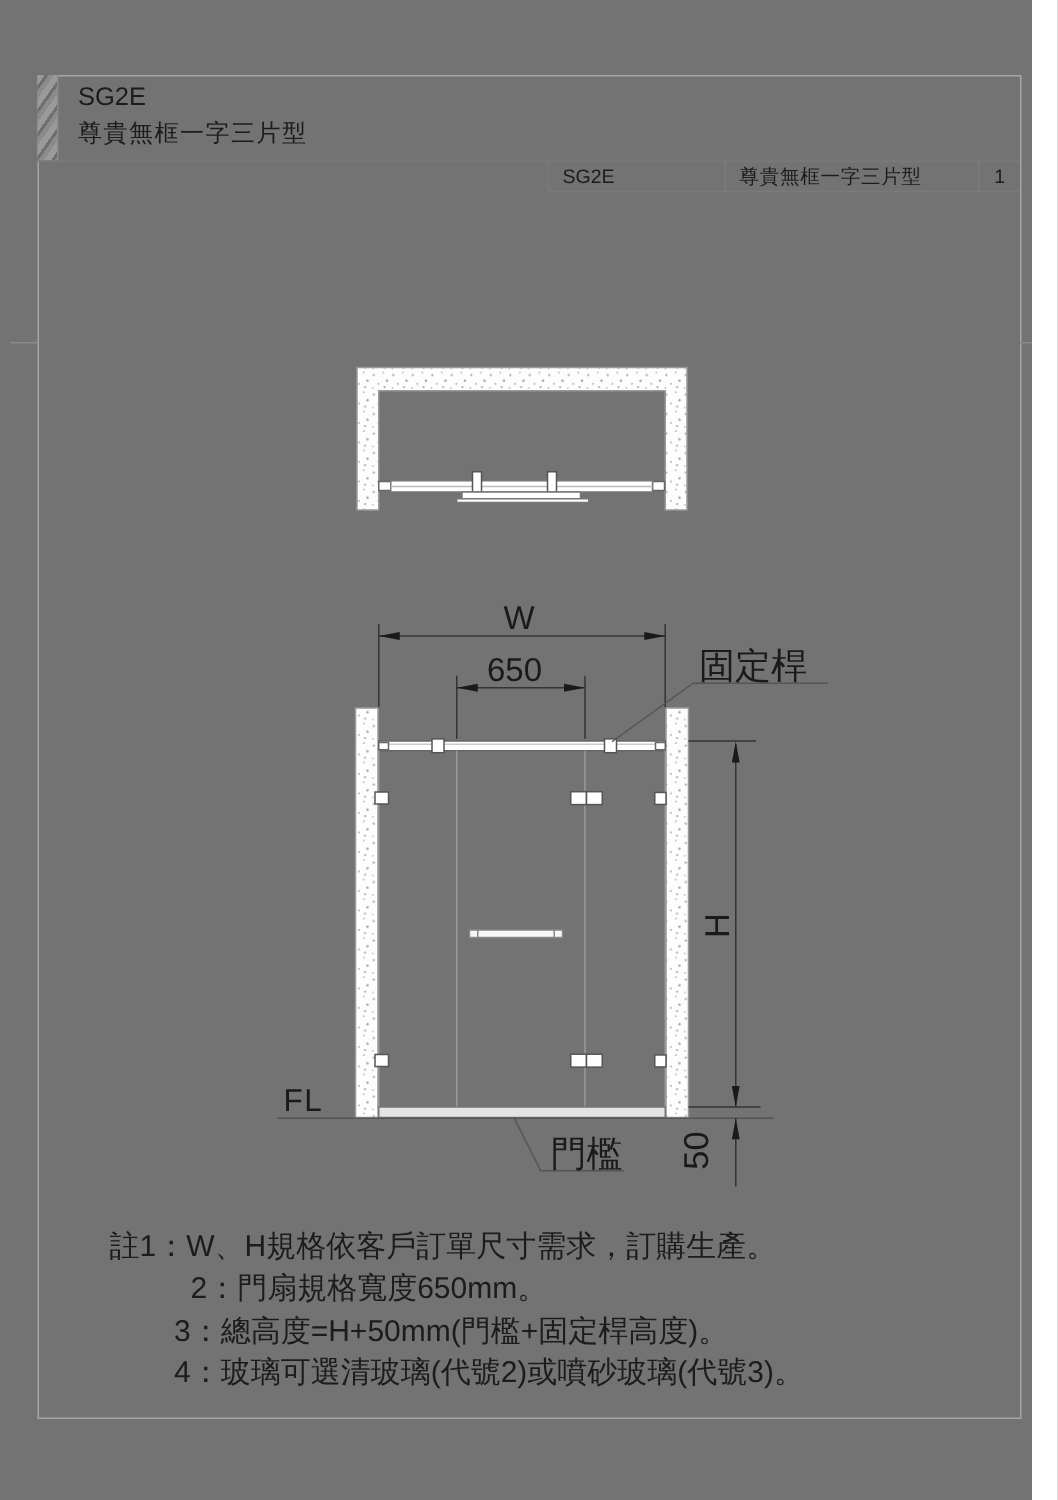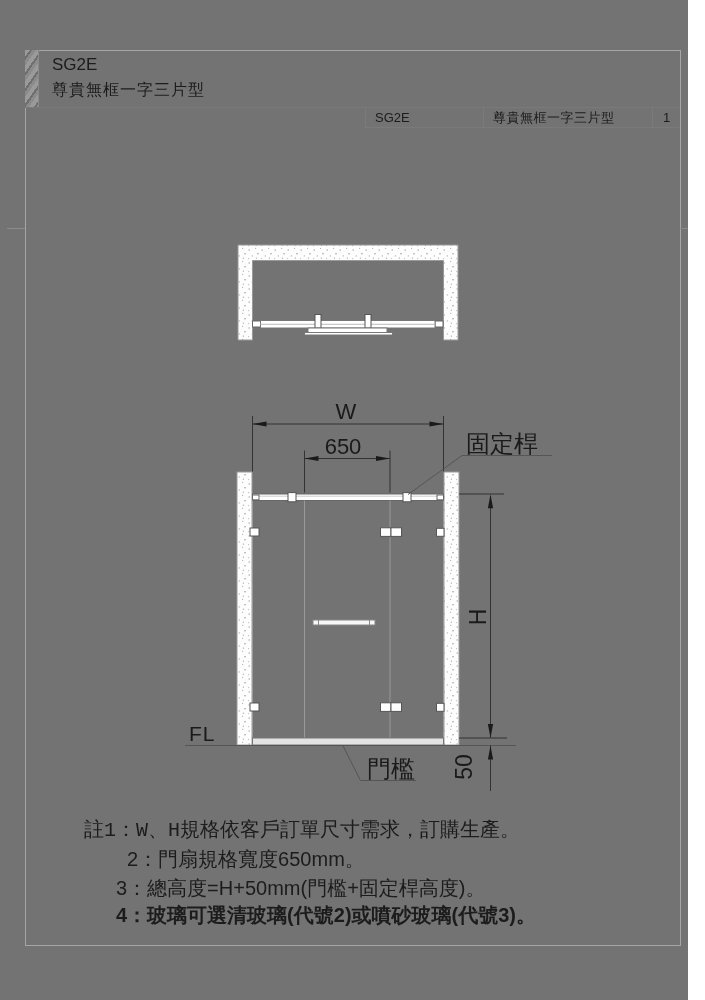--- a/index.html
+++ b/index.html
@@ -136,18 +136,18 @@
       <text x="472" y="767" text-anchor="middle" font-size="23" transform="rotate(-90 472 767)">50</text>
 
       <polyline points="408,494.5 462,455.5 552,455.5" fill="none" stroke="#555"></polyline>
       <text x="466" y="452" font-size="24">固定桿</text>
       <polyline points="343,745.8 360.5,780.5 416,780.5" fill="none" stroke="#555"></polyline>
       <text x="367" y="777" font-size="24">門檻</text>
       <text x="189" y="740.5" font-size="21" letter-spacing="1">FL</text>
     </g>
   </svg>
 
-  <div class="abs note" style="left:84px;top:819px;font-family:Liberation Mono, monospace;">註1：W、H規格依客戶訂單尺寸需求，訂購生產。</div>
+  <div class="abs note" style="left:73px;top:819px;">註1：W、H規格依客戶訂單尺寸需求，訂購生產。</div>
   <div class="abs note" style="left:116px;top:847px;margin-left:11px;">2：門扇規格寬度650mm。</div>
   <div class="abs note" style="left:116px;top:876px;">3：總高度=H+50mm(門檻+固定桿高度)。</div>
-  <div class="abs note" style="left:116px;top:903px;font-weight:bold;">4：玻璃可選清玻璃(代號2)或噴砂玻璃(代號3)。</div>
+  <div class="abs note" style="left:116px;top:903px;">4：玻璃可選清玻璃(代號2)或噴砂玻璃(代號3)。</div>
 
 </div>
 
 </body></html>

